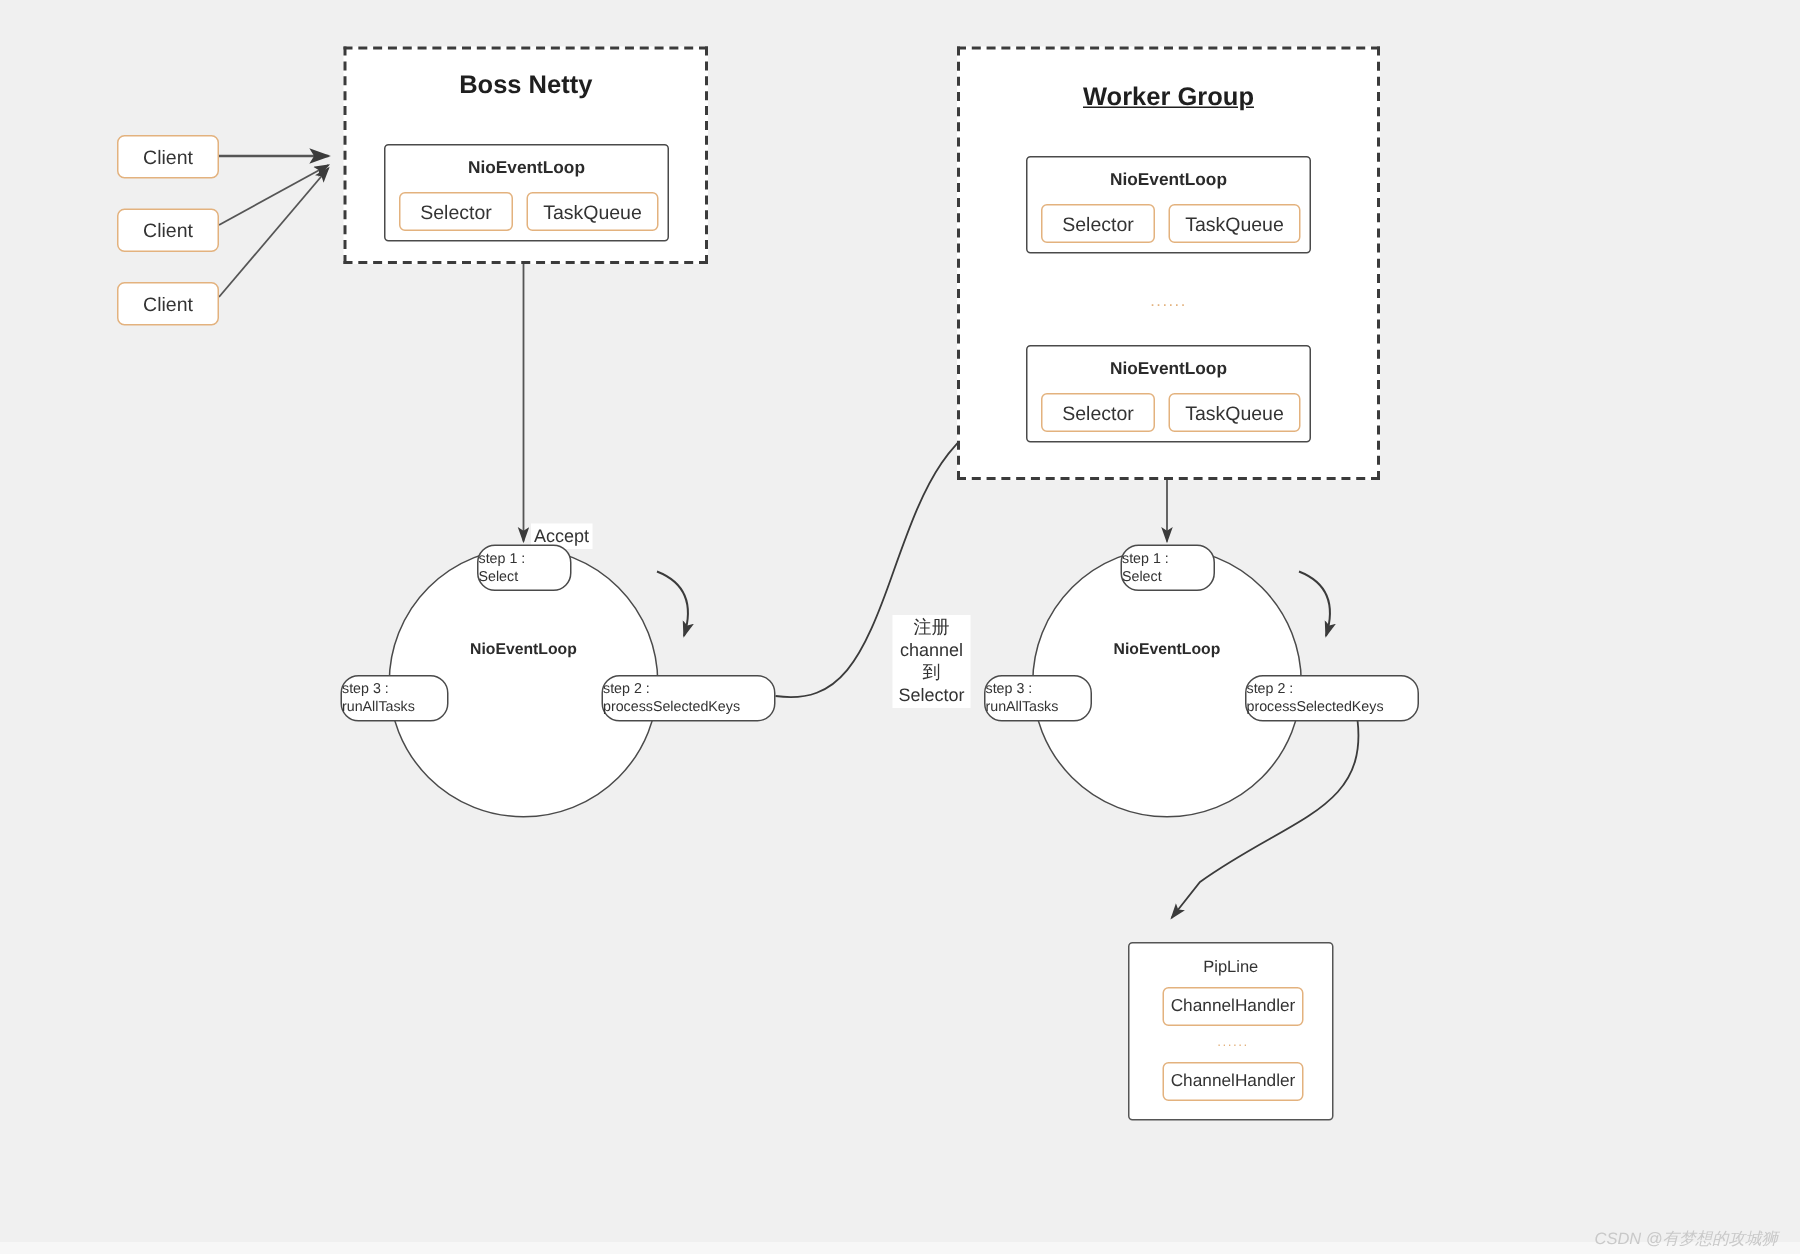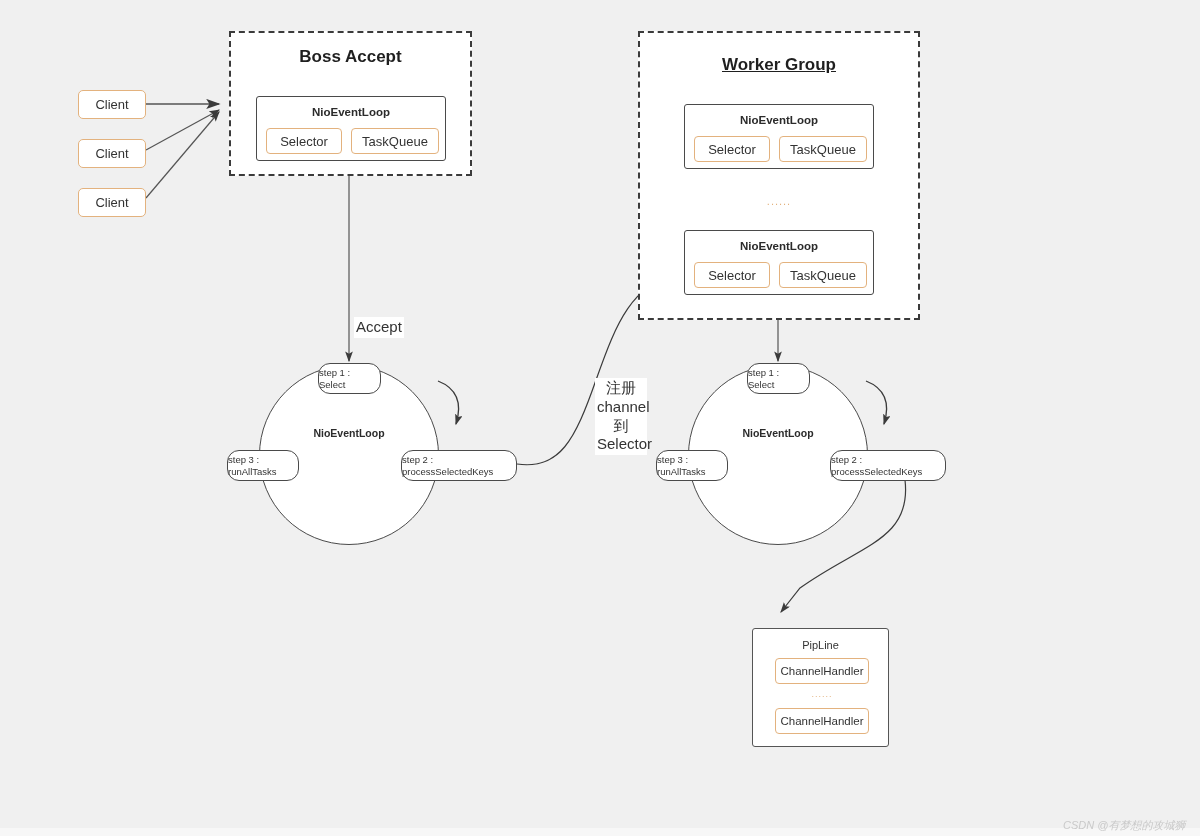--- a/index.html
+++ b/index.html
@@ -107,24 +107,25 @@
     justify-content: center;
     font-size: 9.5px;
     line-height: 1.22;
     color: #333333;
     white-space: nowrap;
   }
   .edge-label {
     position: absolute;
     background: #ffffff;
     color: #333333;
-    font-size: 15px;
+    font-size: 12px;
     text-align: center;
     line-height: 1.25;
     padding: 1px 2px;
+    margin-top: 32px;
   }
   
   .pipeline-box {
     position: absolute;
     border: 1.8px solid #555555;
     border-radius: 3px;
     background: #ffffff;
   }
   .pipeline-title {
     position: absolute;
@@ -193,21 +194,21 @@
     <span>Client</span>
   </div>
   <div class="client-box" style="left:78px; top:139px; width:68px; height:29px;">
     <span>Client</span>
   </div>
   <div class="client-box" style="left:78px; top:188px; width:68px; height:29px;">
     <span>Client</span>
   </div>
 
   <div class="dashed-group" style="left:229px; top:31px; width:243px; height:145px;">
-    <div class="group-title" style="top:14px; font-size:17px;">Boss Accept</div>
+    <div class="group-title" style="top:14px; font-size:17px;">Boss Netty</div>
   </div>
 
   <div class="loop-box" style="left:256px; top:96px; width:190px; height:65px;">
     <div class="loop-title" style="top:9px;">NioEventLoop</div>
     <div class="tan-box" style="left:9px; top:31px; width:76px; height:26px;">
       <span>Selector</span>
     </div>
     <div class="tan-box" style="left:94px; top:31px; width:88px; height:26px;">
       <span>TaskQueue</span>
     </div>

